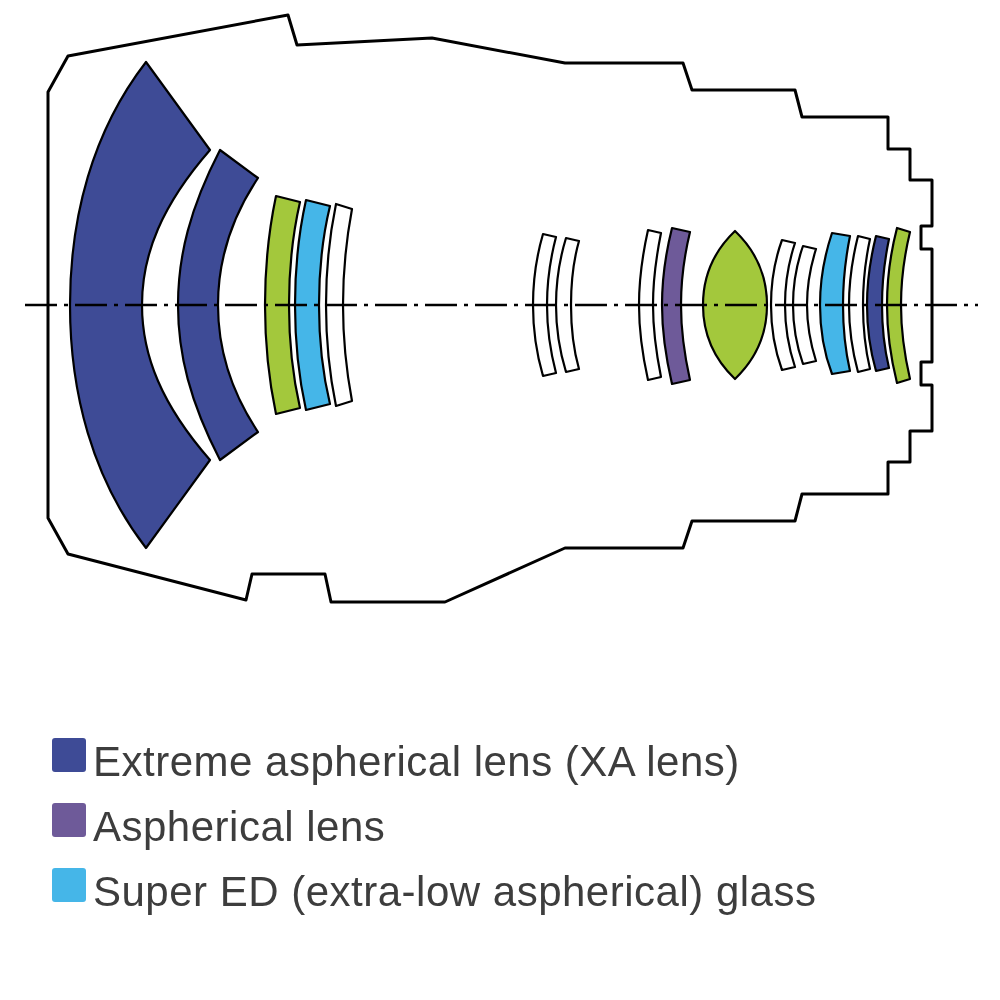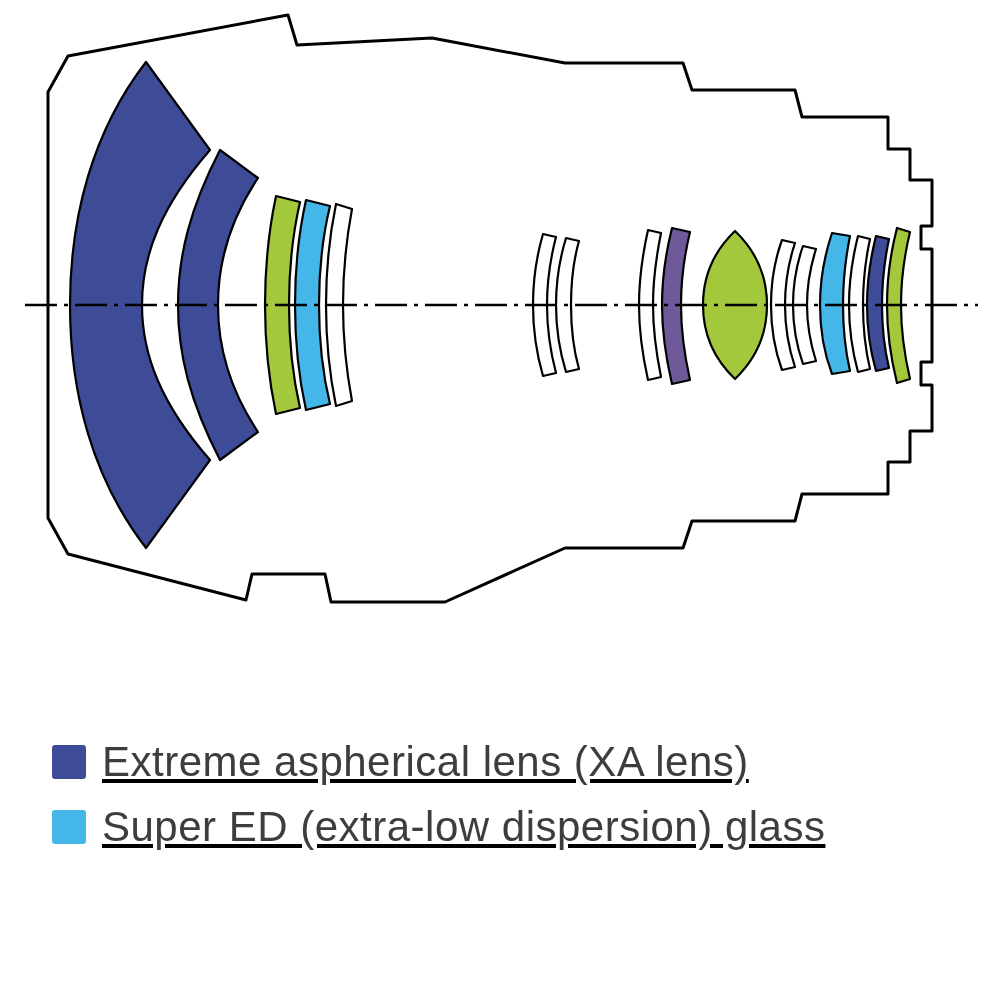--- a/index.html
+++ b/index.html
@@ -52,24 +52,23 @@
   .legend {
     position: absolute;
     left: 52px;
     top: 738px;
     display: flex;
     flex-direction: column;
     gap: 17px;
   }
   .legend-row {
     display: flex;
-    align-items: center;
-    gap: 16px;
+    align-items: flex-start;
+    gap: 7px;
     height: 48px;
-    text-decoration: underline;
   }
   .swatch {
     width: 34px;
     height: 34px;
     border-radius: 3px;
     flex: 0 0 auto;
   }
   .bg-xa   { background: var(--xa-lens, #3e4b96); }
   .bg-asph { background: var(--aspherical-lens, #6e5a99); }
   .bg-sed  { background: var(--super-ed-glass, #45b6e8); }
@@ -151,18 +150,22 @@
       <line class="axis" x1="25" y1="305" x2="978" y2="305"></line>
     </svg>
   </div>
 
   <div class="legend">
     <div class="legend-row">
       <span class="swatch bg-xa"></span>
       <span class="legend-label">Extreme aspherical lens (XA lens)</span>
     </div>
     <div class="legend-row">
+      <span class="swatch bg-asph"></span>
+      <span class="legend-label">Aspherical lens</span>
+    </div>
+    <div class="legend-row">
       <span class="swatch bg-sed"></span>
-      <span class="legend-label">Super ED (extra-low dispersion) glass</span>
+      <span class="legend-label">Super ED (extra-low aspherical) glass</span>
     </div>
   </div>
 
 </div>
 
 </body></html>

